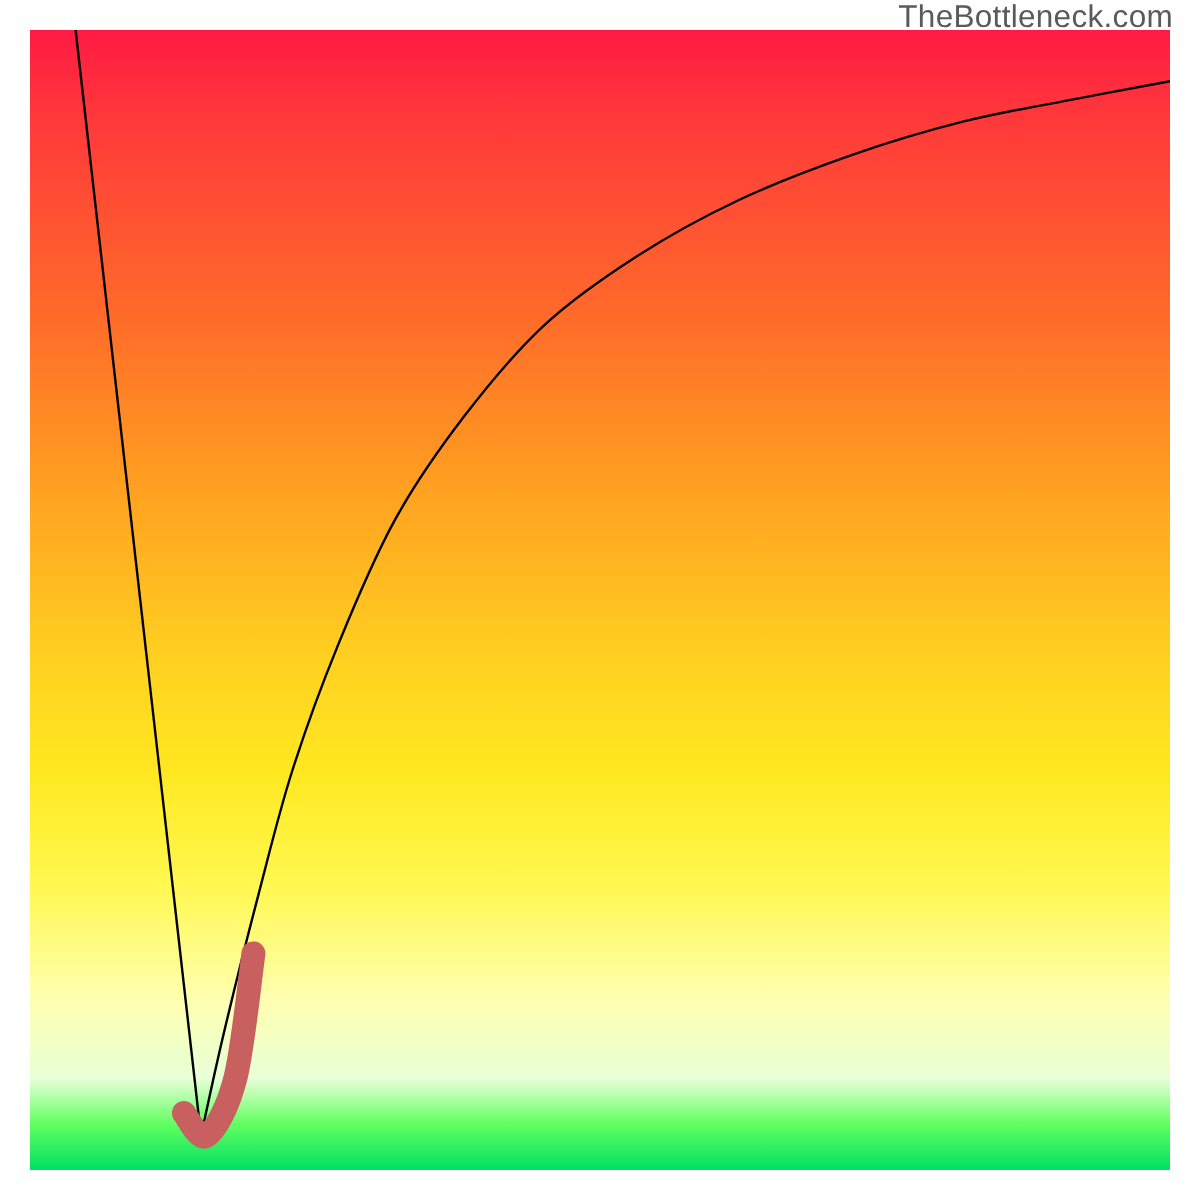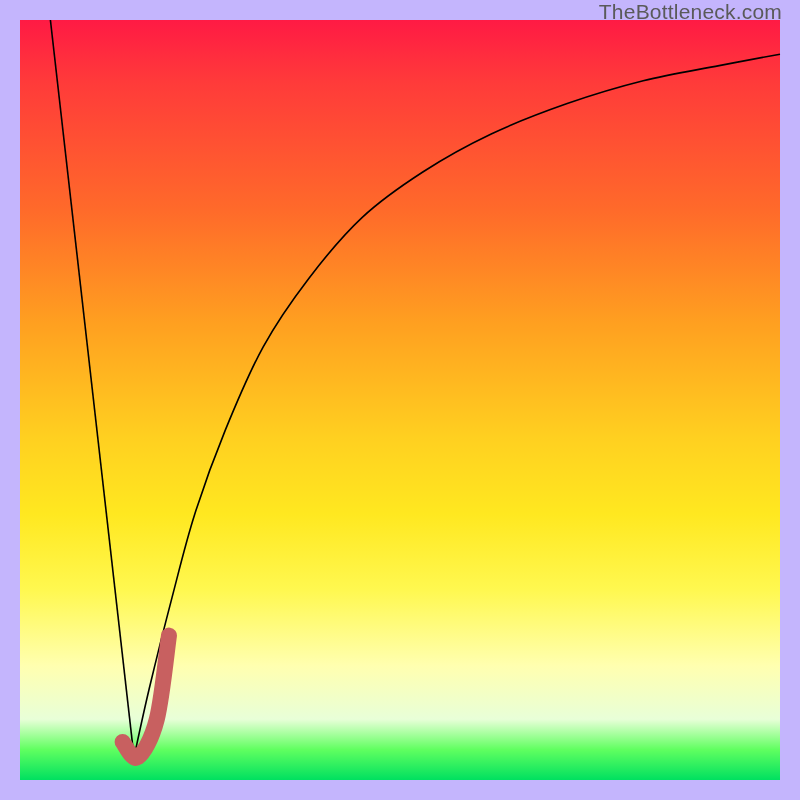--- a/index.html
+++ b/index.html
@@ -10,21 +10,21 @@
     background: #000;
     overflow: hidden;
     font-family: Arial, Helvetica, sans-serif;
   }
   .frame {
     position: absolute;
     top: 0;
     left: 0;
     width: 800px;
     height: 800px;
-    background: #c4b5fd;
+    background: #ffffff;
   }
   .plot-area {
     position: absolute;
     top: 20px;
     left: 20px;
     width: 760px;
     height: 760px;
     background: linear-gradient(to bottom,
       #ff1a44 0%,
       #ff3a3a 8%,

